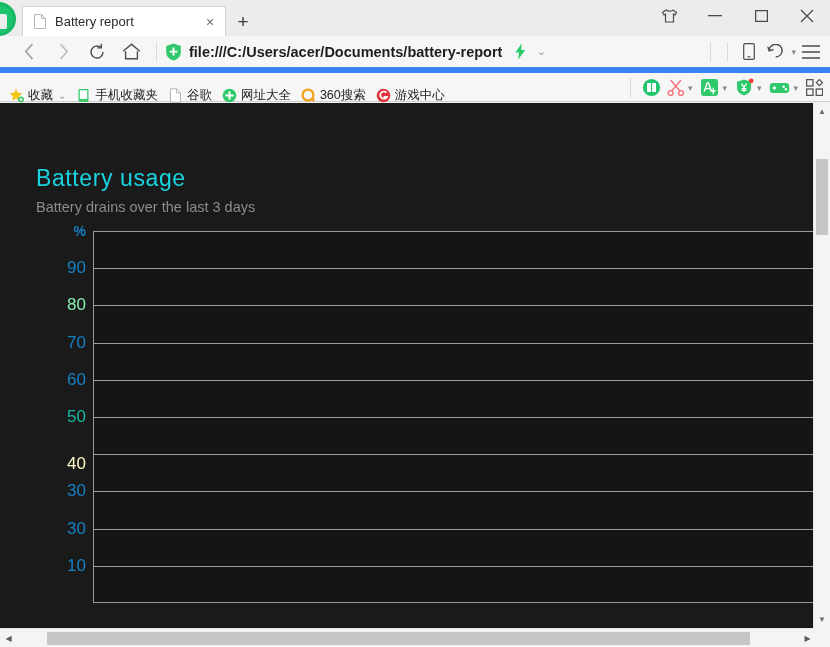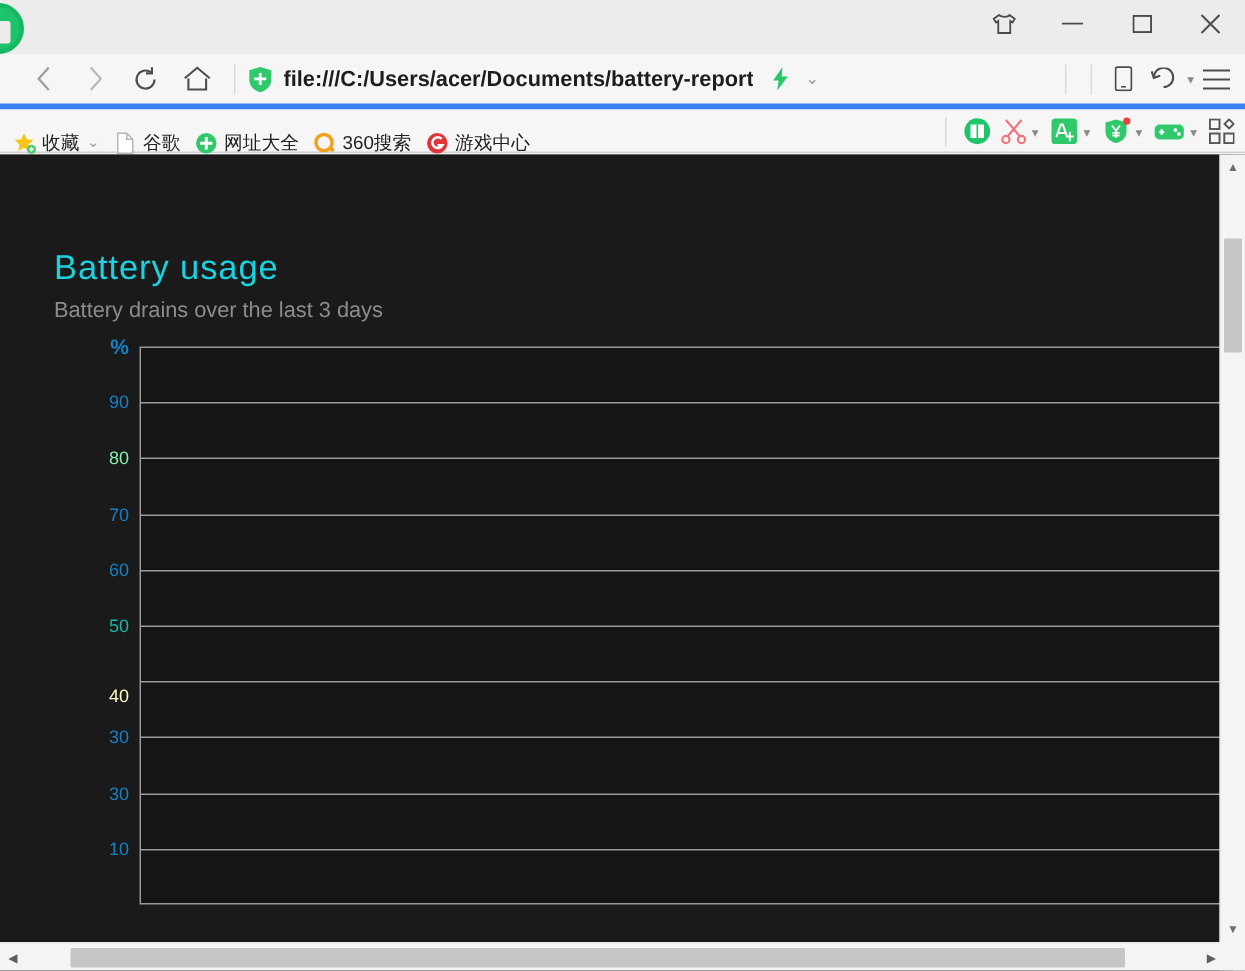--- a/index.html
+++ b/index.html
@@ -55,21 +55,21 @@
   .wincontrols {
     position: absolute; right: 0; top: 0; height: 32px;
     display: flex; align-items: center;
   }
   .wc { width: 46px; height: 32px; display: flex; align-items: center; justify-content: center; color: #4a4a4a; }
 
   
   .navbar {
     height: 37px; background: #f6f6f6;
     display: flex; align-items: center; padding-left: 12px;
-    border-bottom: 4px solid #3b82f6;
+    border-bottom: 6px solid #3b82f6;
   }
   .navbtn {
     width: 34px; height: 30px;
     display: flex; align-items: center; justify-content: center;
     color: #8d8d8d;
   }
   .navbtn.dark { color: #4c4c4c; }
   .vsep { width: 1px; height: 20px; background: #dadada; margin: 0 8px; }
   .urlzone { display: flex; align-items: center; flex: 1 1 auto; min-width: 0; }
   .shield {
@@ -126,21 +126,21 @@
     color: #8c8c8c; font-size: 14.5px; margin: 0 0 16px 2px; font-weight: normal;
   }
 
   
   .chart { position: relative; height: 380px; }
   .ylabels {
     position: absolute; left: 0; top: 0; width: 52px; height: 372px;
   }
   .ylab {
     position: absolute; right: 0; transform: translateY(-50%);
-    color: #1580c4; font-size: 12px; text-align: right; white-space: nowrap;
+    color: #1580c4; font-size: 17px; text-align: right; white-space: nowrap;
   }
   .ylab.pct { font-size: 14px; font-weight: bold; }
   .plot {
     position: absolute; left: 59px; top: 0; width: 900px; height: 372px;
     background: #151515;
     border: 1px solid #9a9a9a;
   }
   .gridline {
     position: absolute; left: 0; right: 0; height: 1px; background: #9a9a9a;
   }
@@ -179,20 +179,31 @@
   }
 </style>
 </head>
 <body>
 
 <div class="browser">
 
   <div class="titlebar">
     <div class="logo-orb"></div>
 
+    <div class="tabstrip">
+      <div class="tab">
+        <svg class="tab-favicon" viewBox="0 0 14 15">
+          <path d="M1.5 0.5h7l4 4v10h-11z" fill="#ffffff" stroke="#b6b6b6" stroke-width="1"></path>
+          <path d="M8.5 0.5v4h4" fill="none" stroke="#b6b6b6" stroke-width="1"></path>
+        </svg>
+        <span class="tab-title">Battery report</span>
+        <span class="tab-close">×</span>
+      </div>
+      <div class="newtab">+</div>
+    </div>
 
     <div class="wincontrols">
       <div class="wc">
         <svg width="17" height="15" viewBox="0 0 17 15">
           <path d="M5 1L1.5 3.5 3 6l1.5-1v8h8V5L14 6l1.5-2.5L12 1c-1 1.6-5 1.6-7 0z" fill="none" stroke="#4a4a4a" stroke-width="1.2"></path>
         </svg>
       </div>
       <div class="wc">
         <svg width="14" height="2" viewBox="0 0 14 2">
           <rect width="14" height="1.3" fill="#4a4a4a"></rect>
@@ -281,20 +292,27 @@
     <div class="bm">
       <svg class="bm-ic" viewBox="0 0 15 15">
         <path d="M7 0.8l1.9 4 4.3.5-3.2 3 .9 4.3L7 10.5 3.1 12.6l.9-4.3-3.2-3 4.3-.5z" fill="#f5c518"></path>
         <circle cx="12" cy="11.5" r="3" fill="#4cc96a"></circle>
         <path d="M12 9.9v3.2M10.4 11.5h3.2" stroke="#ffffff" stroke-width="1.1" fill="none"></path>
       </svg>
       <span class="bm-lb">收藏</span>
       <span class="bm-car">⌄</span>
     </div>
 
+    <div class="bm">
+      <svg class="bm-ic" viewBox="0 0 15 15">
+        <rect x="2.5" y="1" width="10" height="13" rx="1.2" fill="#3fc96f"></rect>
+        <rect x="3.8" y="2.3" width="7.4" height="8.6" fill="#ffffff"></rect>
+      </svg>
+      <span class="bm-lb">手机收藏夹</span>
+    </div>
 
     <div class="bm">
       <svg class="bm-ic" viewBox="0 0 15 15">
         <path d="M2.5 0.8h6l4 4v9.4h-10z" fill="#ffffff" stroke="#b6b6b6" stroke-width="1"></path>
         <path d="M8.5 0.8v4h4" fill="none" stroke="#b6b6b6" stroke-width="1"></path>
       </svg>
       <span class="bm-lb">谷歌</span>
     </div>
 
     <div class="bm">

